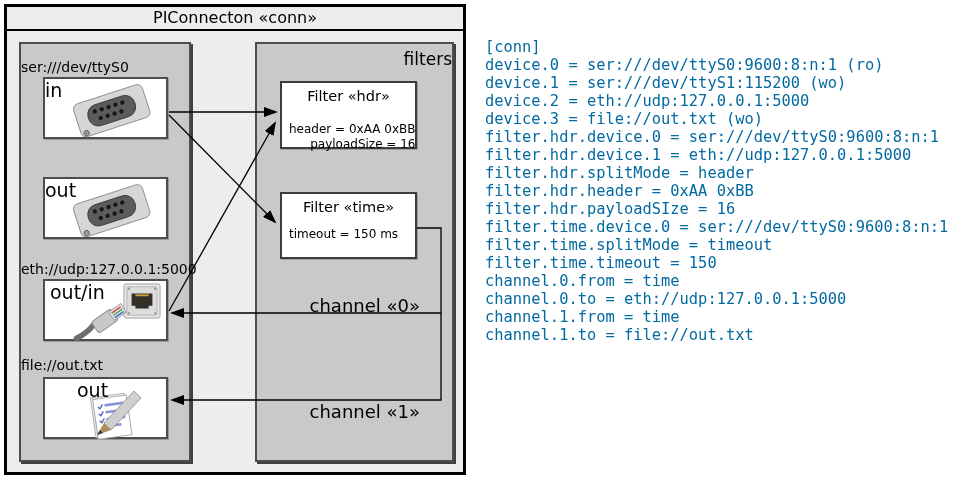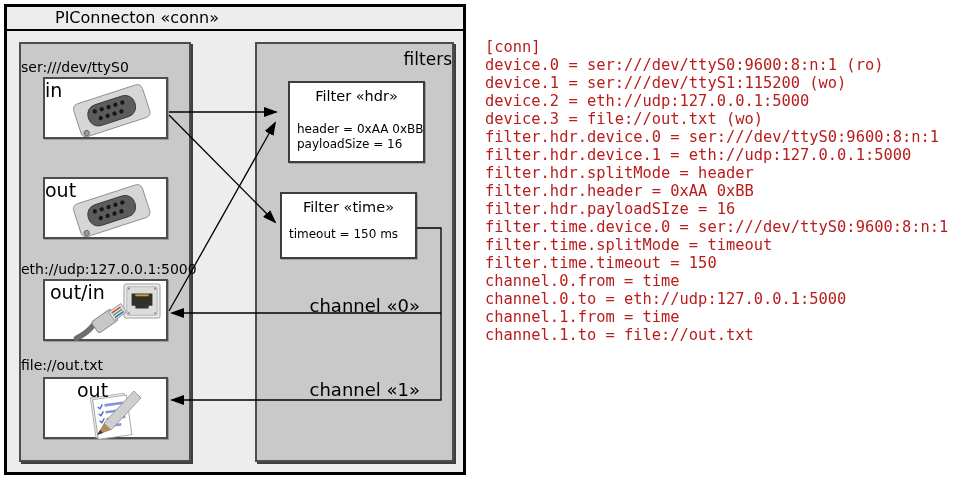--- a/index.html
+++ b/index.html
@@ -7,22 +7,22 @@
     position:relative;width:964px;height:484px;overflow:hidden;
     font-family:"DejaVu Sans",sans-serif;color:#000;background:#ffffff;
   }
   
   .outer-box{
     position:absolute;left:4px;top:4px;width:462px;height:471px;
     box-sizing:border-box;border:3px solid #000;background:#ededed;
   }
   .title-bar{
     position:absolute;left:0;top:0;right:0;height:22px;
-    border-bottom:2px solid #000;text-align:left;
-    font-size:16px;line-height:22px;padding-left:48px;
+    border-bottom:2px solid #000;text-align:center;
+    font-size:16px;line-height:22px;
   }
   .panel{
     position:absolute;top:35px;width:172px;height:420px;box-sizing:border-box;
     background:#c9c9c9;border:2px solid #4d4d4d;
     box-shadow:2px 2px 0 rgba(20,20,20,0.8);
   }
   .left-panel{left:12px;}
   .filters-panel{left:248px;width:199px;}
   .filters-title{
     position:absolute;left:8px;right:0;top:5px;text-align:right;font-size:17px;
@@ -57,21 +57,21 @@
     position:absolute;left:0;top:0;width:480px;height:484px;z-index:40;pointer-events:none;
   }
   
   .config-heading{
     position:absolute;left:485px;top:8px;
     font-family:"DejaVu Sans",sans-serif;font-weight:bold;font-size:14px;
   }
   .config-body{
     position:absolute;left:485px;top:38px;margin:0;
     font-family:"DejaVu Sans Mono",monospace;font-size:15.4px;line-height:18px;
-    white-space:pre;color:#b91c1c;
+    white-space:pre;color:#0369a1;
   }
 </style>
 </head>
 <body>
 
 <div class="stage">
 
   <div class="outer-box">
     <div class="title-bar">PIConnecton «conn»</div>
 
@@ -161,37 +161,37 @@
           <polygon points="53,6 60,13 30,45 23,38" fill="#cfcfcf" stroke="#8a8a8a" stroke-width="0.8"></polygon>
           <polygon points="23,38 30,45 16,50" fill="#b08d5f"></polygon>
           <polygon points="19,45 22,48 16,50" fill="#3a3a3a"></polygon>
         </svg>
       </div>
     </div>
 
     <div class="panel filters-panel">
       <div class="filters-title">filters</div>
 
-      <div class="filter-box" style="top:37px;height:82px;margin-left:8px;">
+      <div class="filter-box" style="top:37px;height:68px;">
         <div class="f-title">Filter «hdr»</div>
-        <div class="filter-attrs" style="top:39px;">
+        <div class="filter-attrs" style="top:39px;text-align:right;">
           <div>header = 0xAA 0xBB</div>
           <div>payloadSize = 16</div>
         </div>
       </div>
 
       <div class="filter-box" style="top:148px;height:67px;">
         <div class="f-title">Filter «time»</div>
         <div class="filter-attrs" style="top:33px;">
           <div>timeout = 150 ms</div>
         </div>
       </div>
 
       <div class="channel-label" style="top:251px;">channel «0»</div>
-      <div class="channel-label" style="top:335px;">channel «1»</div>
+      <div class="channel-label" style="top:357px;">channel «1»</div>
     </div>
   </div>
 
   <svg class="arrow-layer" viewBox="0 0 480 484">
     <defs>
       <marker id="arr" markerUnits="userSpaceOnUse" markerWidth="14" markerHeight="10" refX="12" refY="5" orient="auto">
         <path d="M0,0 L14,5 L0,10 Z" fill="#000"></path>
       </marker>
     </defs>
 

